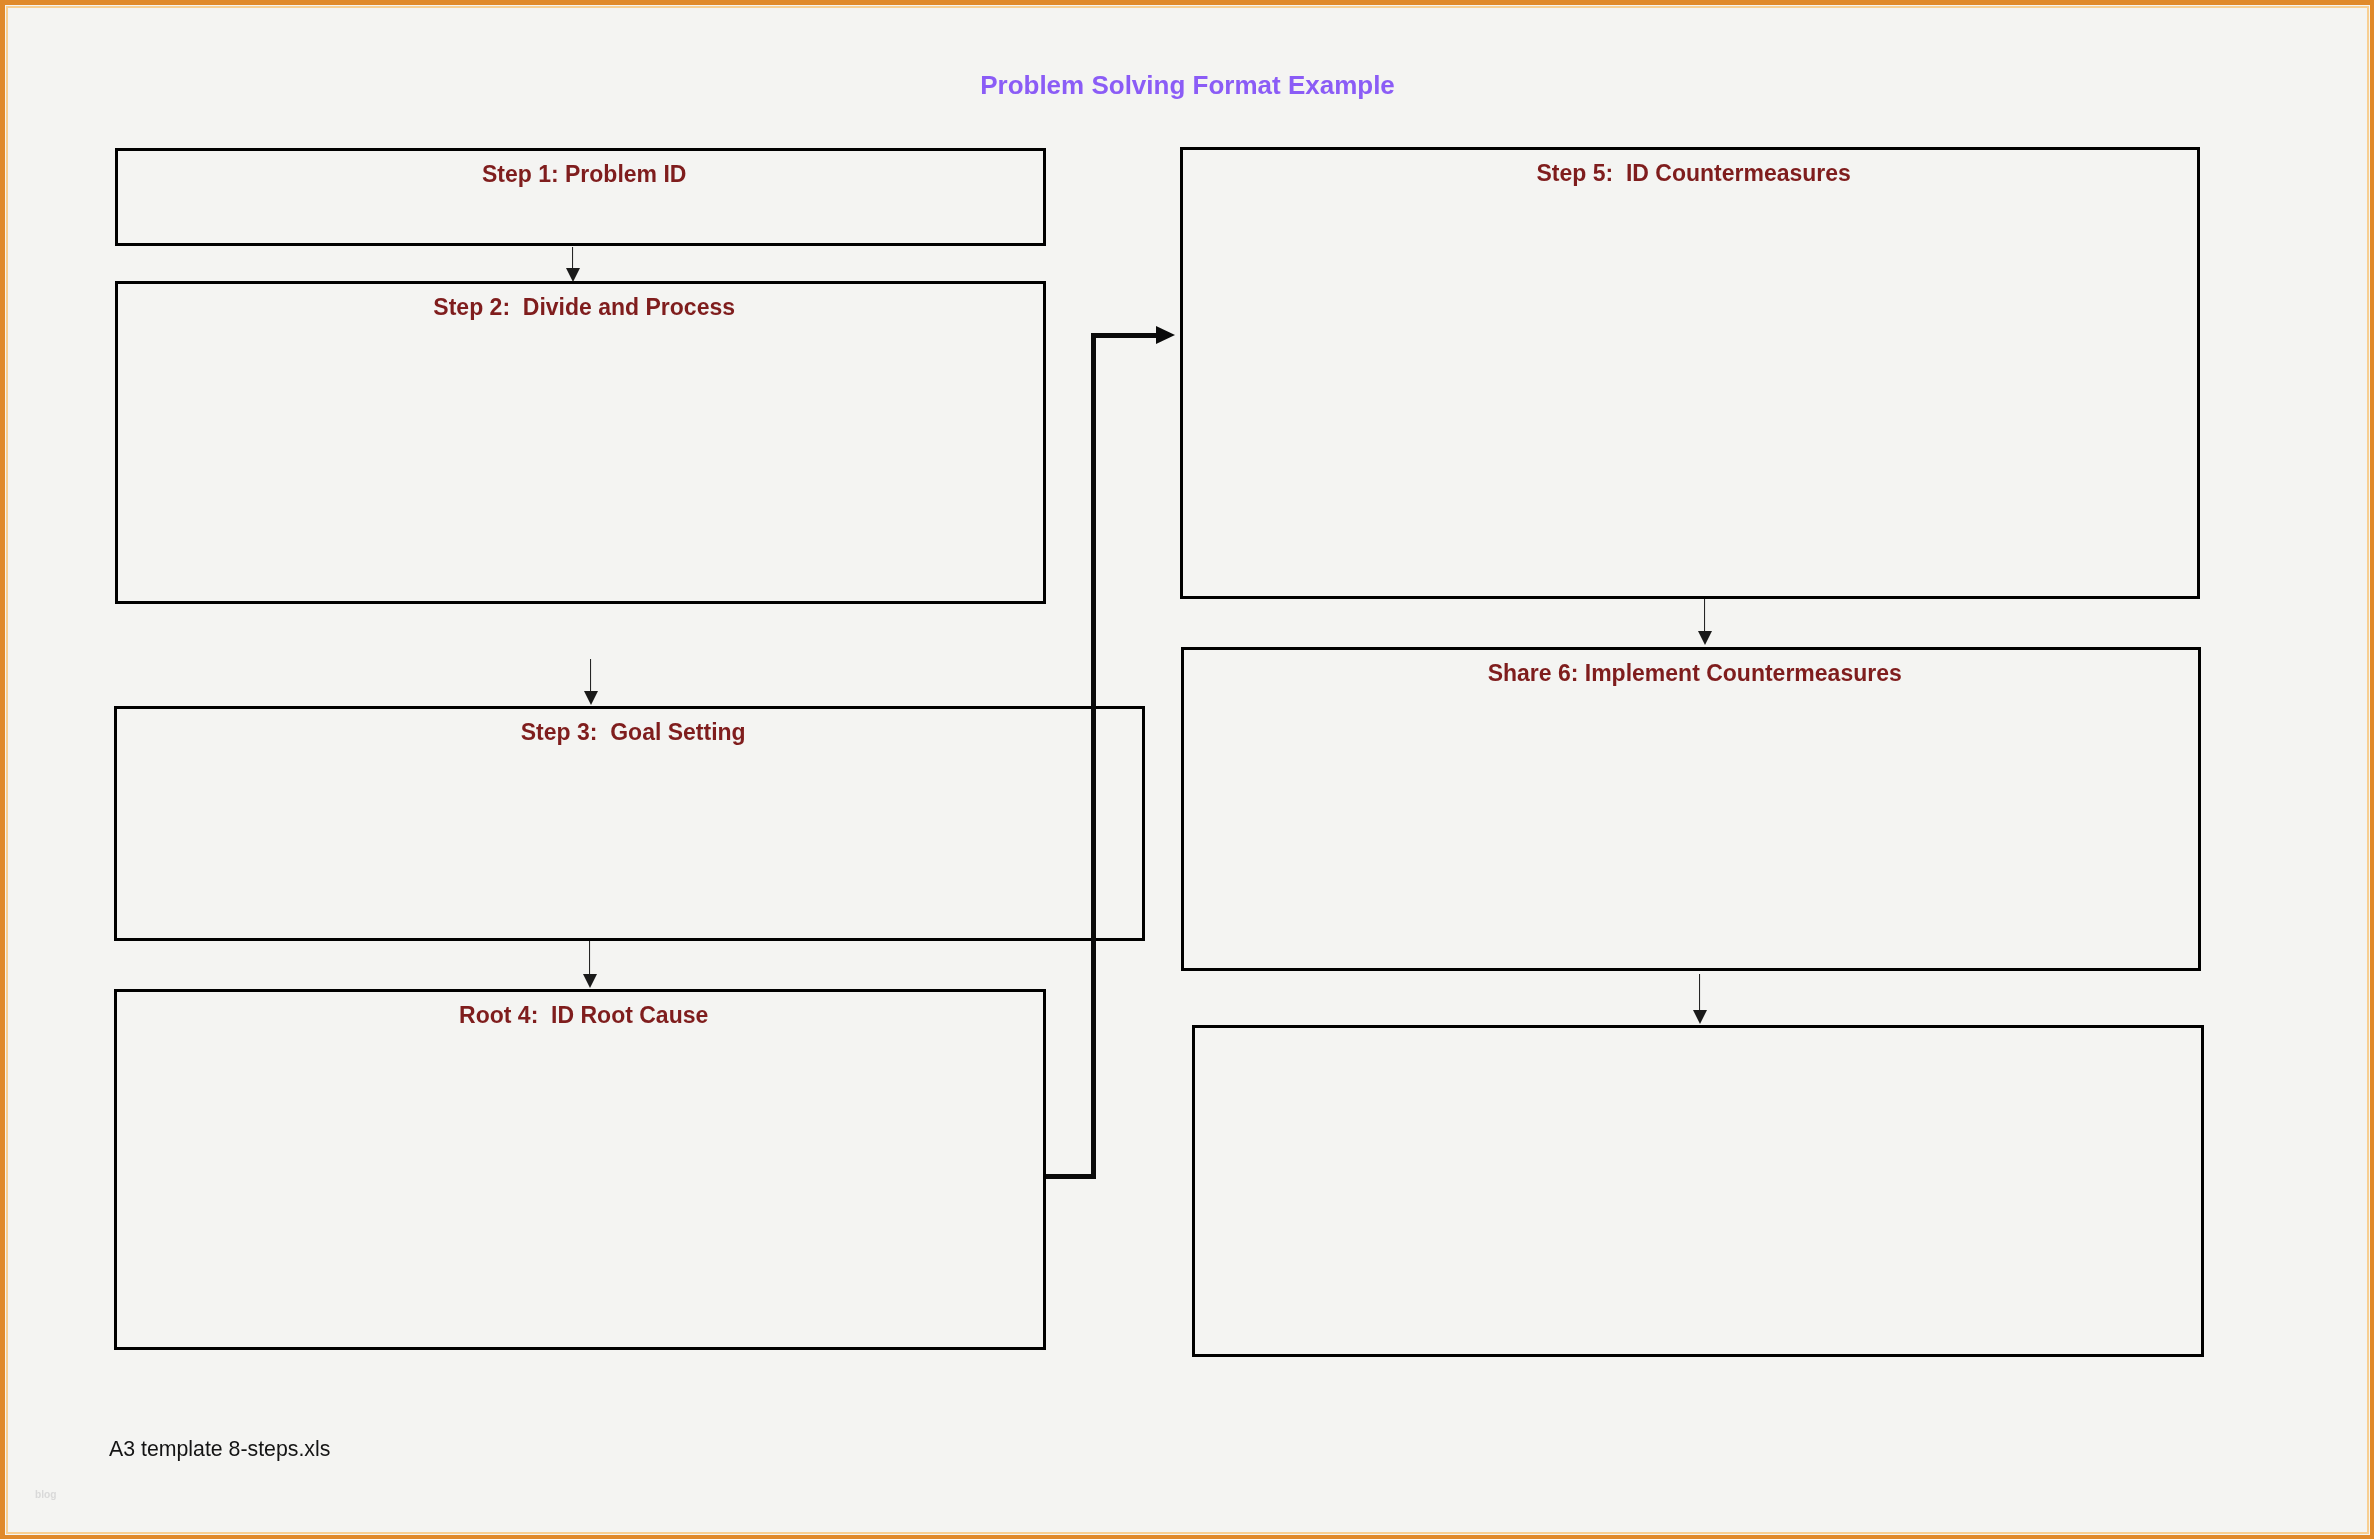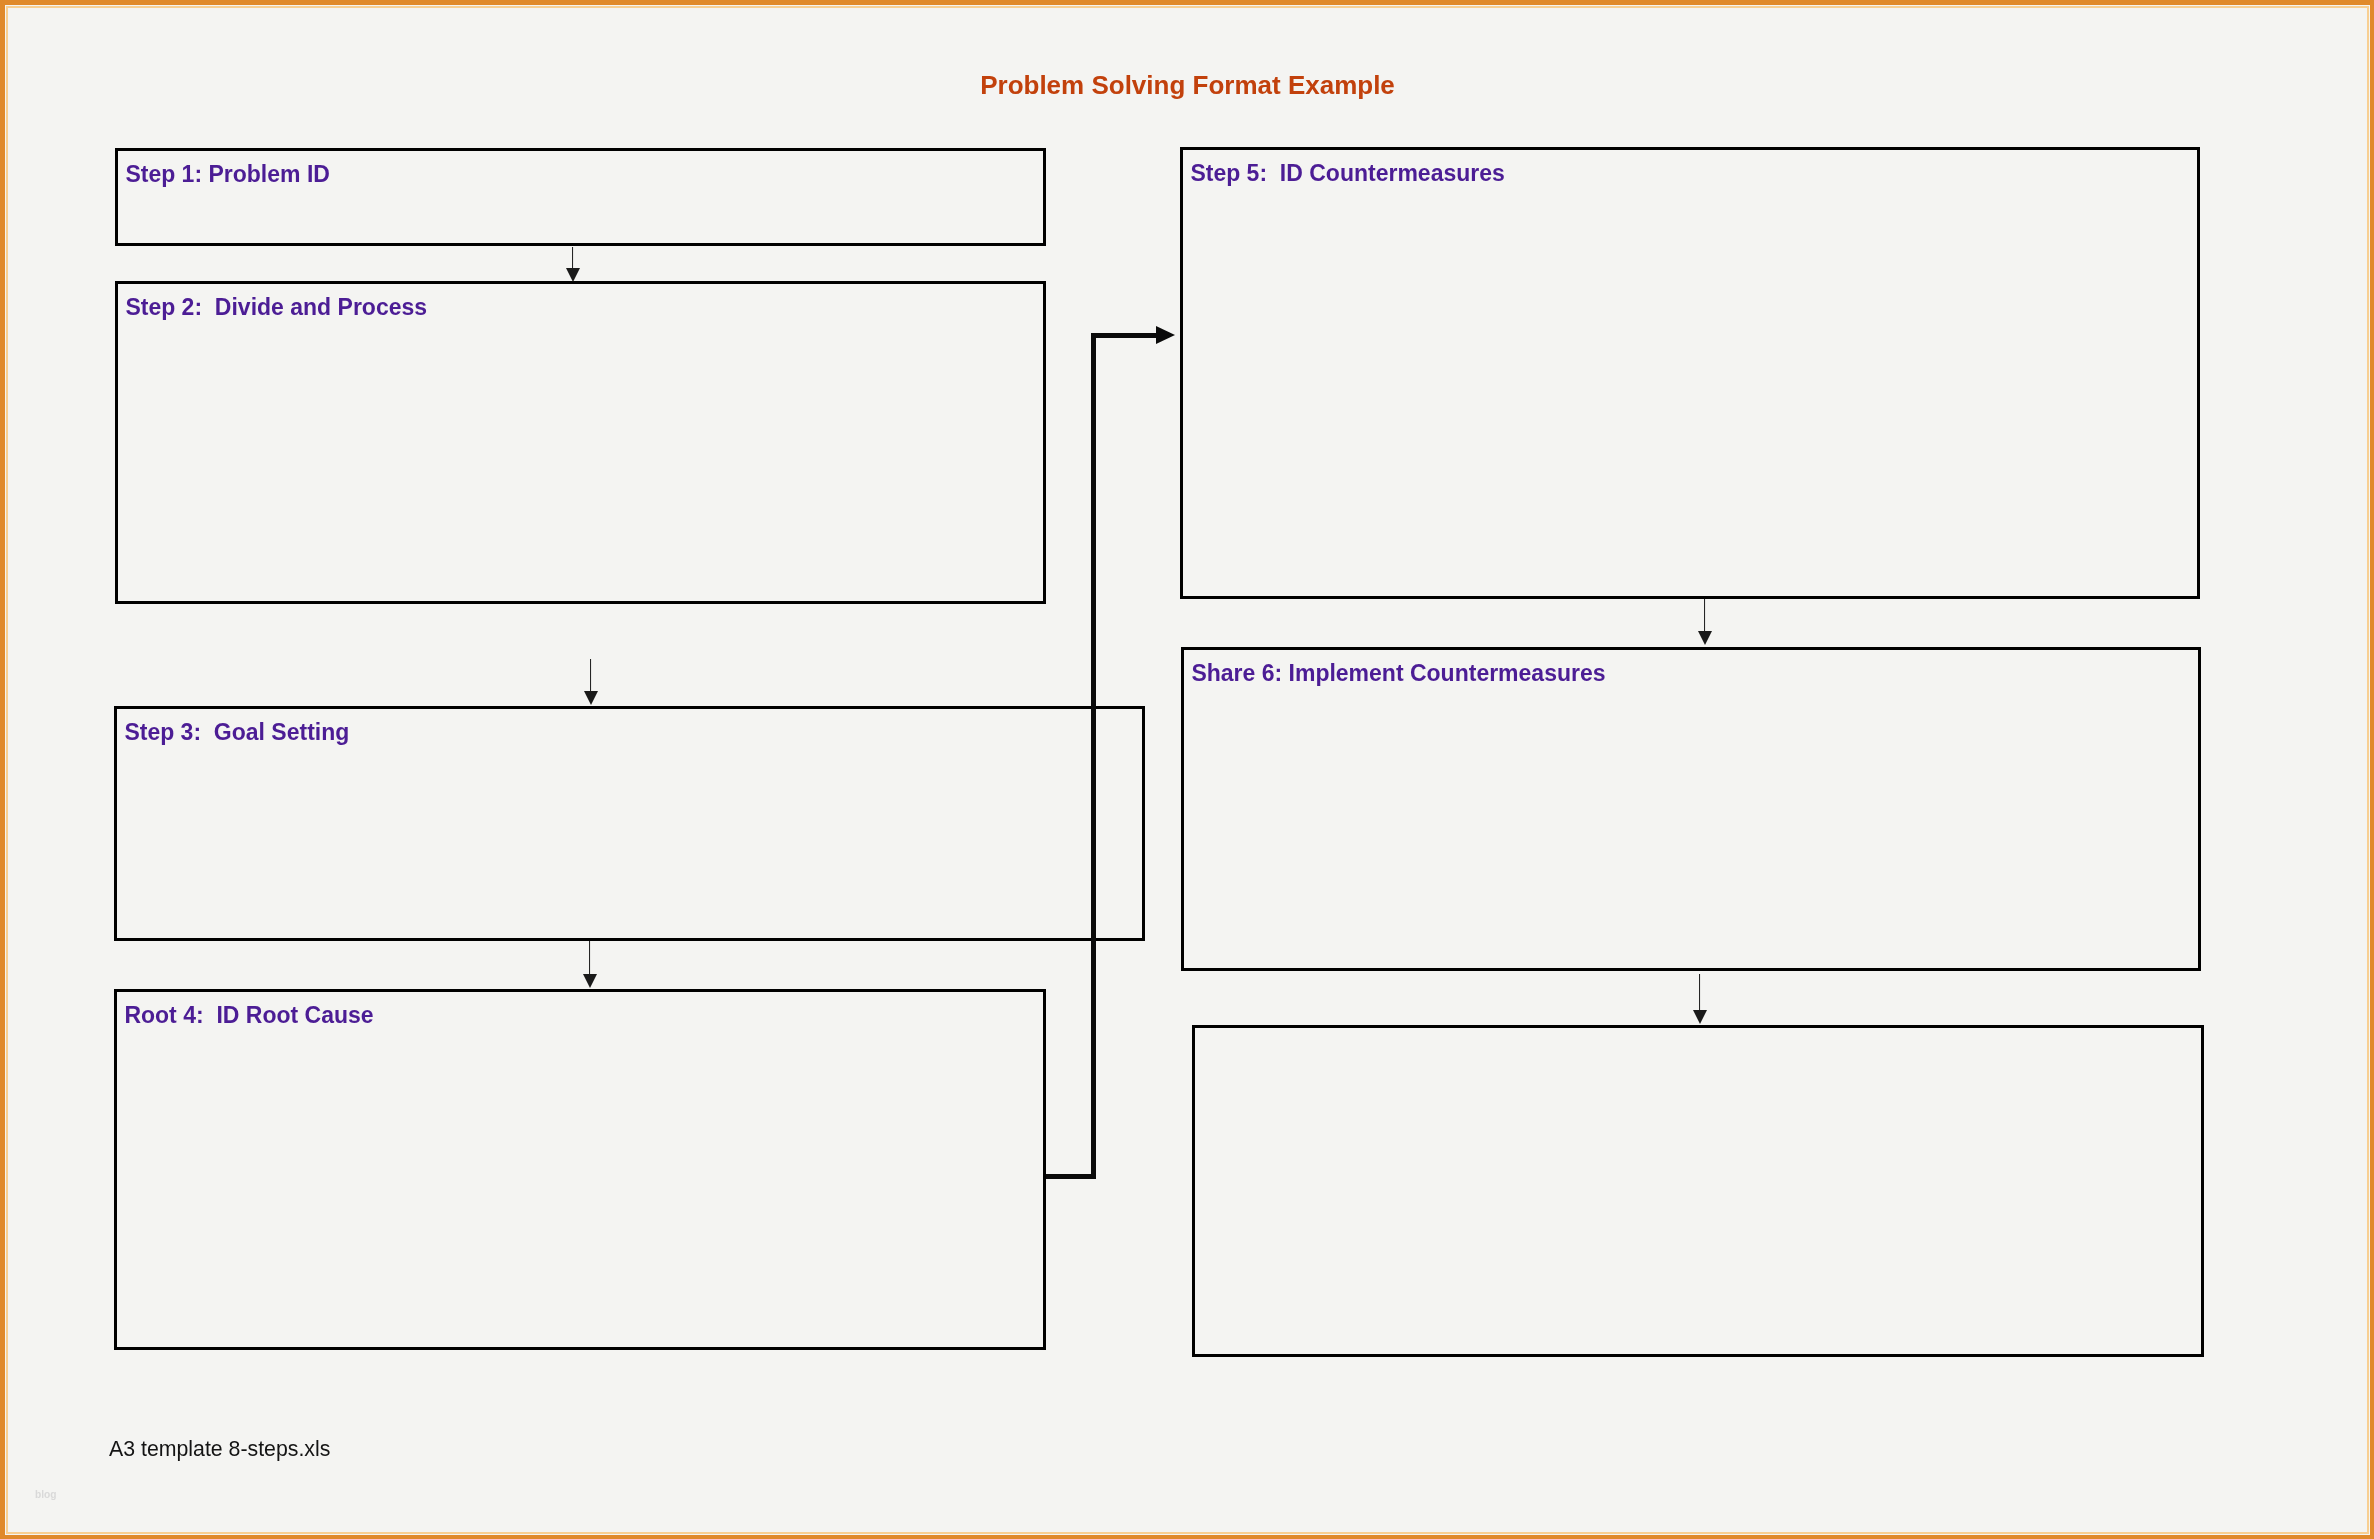--- a/index.html
+++ b/index.html
@@ -31,37 +31,38 @@
     z-index: 10;
   }
   .page-title {
     position: absolute;
     top: 70px;
     left: 0;
     width: 2375px;
     text-align: center;
     font-size: 26px;
     font-weight: bold;
-    color: #c2410c;
+    color: #8b5cf6;
     letter-spacing: 0px;
   }
   .stepbox {
     position: absolute;
     border: 3.7px solid #000000;
     background: transparent;
     box-sizing: border-box;
   }
   .step-title {
     display: block;
     margin: 7.4px 0 0 7.4px;
     font-size: 23px;
     font-weight: bold;
-    color: #4c1d95;
+    color: #7f1d1d;
     white-space: pre;
     line-height: 32px;
+    text-align: center;
   }
   
   .box-step1 { left: 115px; top: 148px;  width: 931px; height: 98px; }
   .box-step2 { left: 115px; top: 281px;  width: 931px; height: 323px; }
   .box-step3 { left: 114px; top: 706px;  width: 1031px; height: 235px; }
   .box-step4 { left: 114px; top: 989px; width: 932px; height: 361px; }
   .box-step5 { left: 1180px; top: 147px;  width: 1020px; height: 452px; }
   .box-step6 { left: 1181px; top: 647px;  width: 1020px; height: 324px; }
   .box-step7 { left: 1192px; top: 1025px; width: 1012px; height: 332px; }
 

